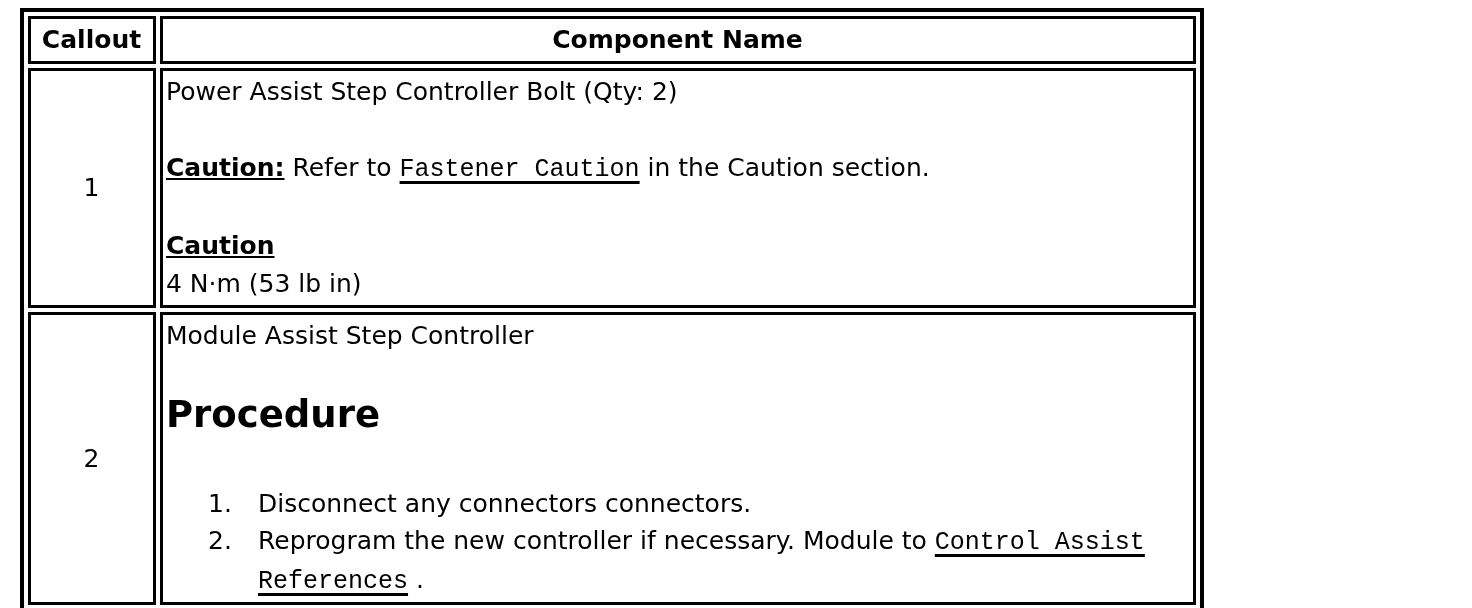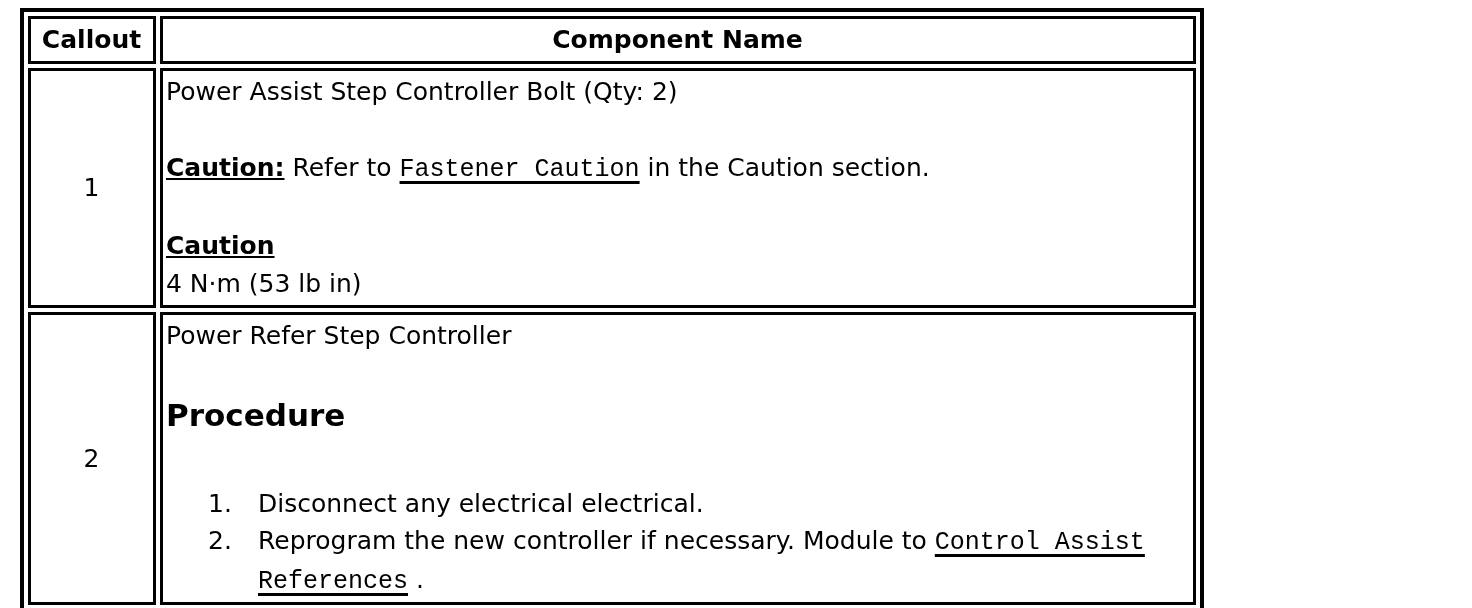--- a/index.html
+++ b/index.html
@@ -61,21 +61,21 @@
   .bold { font-weight: bold; text-decoration: underline; }
   .doc-link {
     color: #000000;
     text-decoration: underline;
     text-decoration-thickness: 2.5px;
     text-underline-offset: 5px;
     cursor: pointer;
     font-family: Liberation Mono, monospace;
   }
   .procedure-heading {
-    font-size: 31px;
+    font-size: 37px;
     font-weight: bold;
     line-height: 44px;
     margin: 38px 0 0 0;
   }
   ol.procedure-steps {
     list-style: none;
     margin: 48px 0 0 0;
     padding: 0;
   }
   ol.procedure-steps li {
@@ -115,25 +115,25 @@
         </div>
         <div class="blank-line"></div>
         <div class="line bold">Caution</div>
         <div class="line">4 N·m (53 lb in)</div>
       </td>
     </tr>
 
     <tr class="row-2">
       <td class="callout-cell">2</td>
       <td class="component-cell">
-        <div class="line">Power Refer Step Controller</div>
+        <div class="line">Module Assist Step Controller</div>
         <div class="procedure-heading">Procedure</div>
         <ol class="procedure-steps">
           <li>
-            <span class="step-num">1.</span><span>Disconnect any electrical electrical.</span>
+            <span class="step-num">1.</span><span>Disconnect any connectors connectors.</span>
           </li>
           <li>
             <span class="step-num">2.</span><span>Reprogram the new controller if necessary. Module to </span><span class="doc-link">Control Assist References</span><span> .</span>
           </li>
         </ol>
       </td>
     </tr>
   </tbody>
     </table>
 </div>

